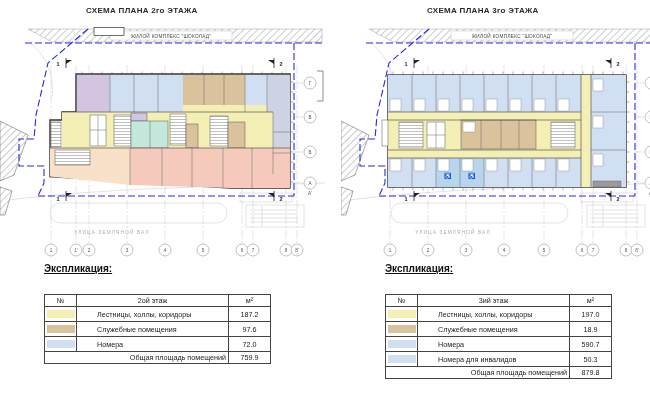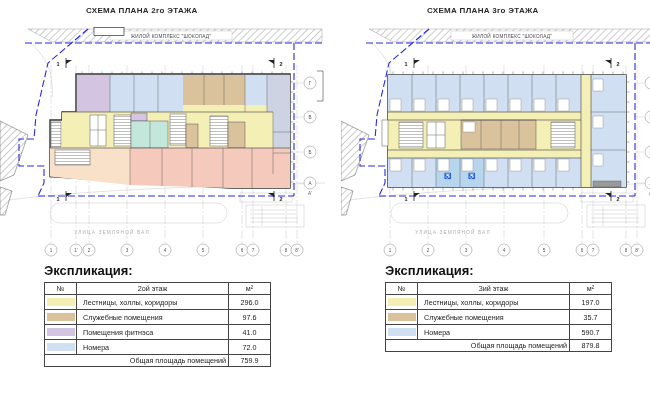--- a/index.html
+++ b/index.html
@@ -4,26 +4,26 @@
 <style>
   html,body{margin:0;padding:0;background:#fff;}
   .canvas{position:relative;width:650px;height:414px;background:#fff;overflow:hidden;
           font-family:"Liberation Sans",sans-serif;}
   .panel{position:absolute;top:0;width:325px;height:358px;}
   .panel-2{left:0;} .panel-3{left:341px;}
   .plan-title{position:absolute;top:6px;left:86px;font-size:8px;font-weight:bold;color:#2a2a2a;
               letter-spacing:.3px;white-space:nowrap;}
   .plan-svg{position:absolute;top:25px;left:0;width:325px;height:240px;}
   .expl{position:absolute;top:263px;left:44px;width:238px;}
-  .expl-title{font-size:13px;font-weight:bold;color:#111;margin:0 0 4px 0;}
+  .expl-title{font-size:10px;font-weight:bold;text-decoration:underline;color:#111;margin:0 0 20px 0;}
   table.legend{border-collapse:collapse;background:#fff;table-layout:fixed;}
   .legend th,.legend td{border:1px solid #444;font-size:7.2px;color:#222;height:11px;padding:0 2px;}
   .legend th{font-weight:normal;text-align:center;}
   .col-num{width:32px;} .col-name{width:152px;} .col-area{width:42px;}
-  .legend td.name{text-align:left;padding-left:6px;white-space:nowrap;overflow:hidden;margin-left:16px;}
+  .legend td.name{text-align:left;padding-left:20px;white-space:nowrap;overflow:hidden;margin-left:16px;}
   .legend td.area{text-align:center;}
   .legend td.total-name{text-align:right;}
   .legend td.swcell{padding:1.5px;}
   .sw{display:block;width:100%;height:8px;}
   
   [data-color="corridor"]{background:var(--corridor);}
   [data-color="service"]{background:var(--service);}
   [data-color="foyer"]{background:var(--foyer);}
   [data-color="conference"]{background:var(--conference);}
   [data-color="admin"]{background:var(--admin);}
@@ -205,35 +205,28 @@
             <tr>
           <th>№</th>
           <th>2ой этаж</th>
           <th>м²</th>
         </tr>
         <tr>
               <td class="swcell">
                 <span class="sw" data-color="corridor"></span>
               </td>
               <td class="name">Лестницы, холлы, коридоры</td>
-              <td class="area">296.0</td>
+              <td class="area">187.2</td>
             </tr>
         <tr>
               <td class="swcell">
                 <span class="sw" data-color="service"></span>
               </td>
               <td class="name">Служебные помещения</td>
               <td class="area">97.6</td>
-            </tr>
-        <tr>
-              <td class="swcell">
-                <span class="sw" data-color="fitness"></span>
-              </td>
-              <td class="name">Помещения фитнэса</td>
-              <td class="area">41.0</td>
             </tr>
         <tr>
               <td class="swcell">
                 <span class="sw" data-color="rooms"></span>
               </td>
               <td class="name">Номера</td>
               <td class="area">72.0</td>
             </tr>
         <tr>
               <td class="total-name" colspan="2">Общая площадь помещений</td>
@@ -397,28 +390,35 @@
                 <span class="sw" data-color="corridor"></span>
               </td>
               <td class="name">Лестницы, холлы, коридоры</td>
               <td class="area">197.0</td>
             </tr>
         <tr>
               <td class="swcell">
                 <span class="sw" data-color="service"></span>
               </td>
               <td class="name">Служебные помещения</td>
-              <td class="area">35.7</td>
+              <td class="area">18.9</td>
             </tr>
         <tr>
               <td class="swcell">
                 <span class="sw" data-color="rooms"></span>
               </td>
               <td class="name">Номера</td>
               <td class="area">590.7</td>
+            </tr>
+        <tr>
+              <td class="swcell">
+                <span class="sw" data-color="rooms"></span>
+              </td>
+              <td class="name">Номера для инвалидов</td>
+              <td class="area">50.3</td>
             </tr>
         <tr>
               <td class="total-name" colspan="2">Общая площадь помещений</td>
               <td class="area">879.8</td>
             </tr>
       </tbody>
         </table>
     </div>
   </section>
 

